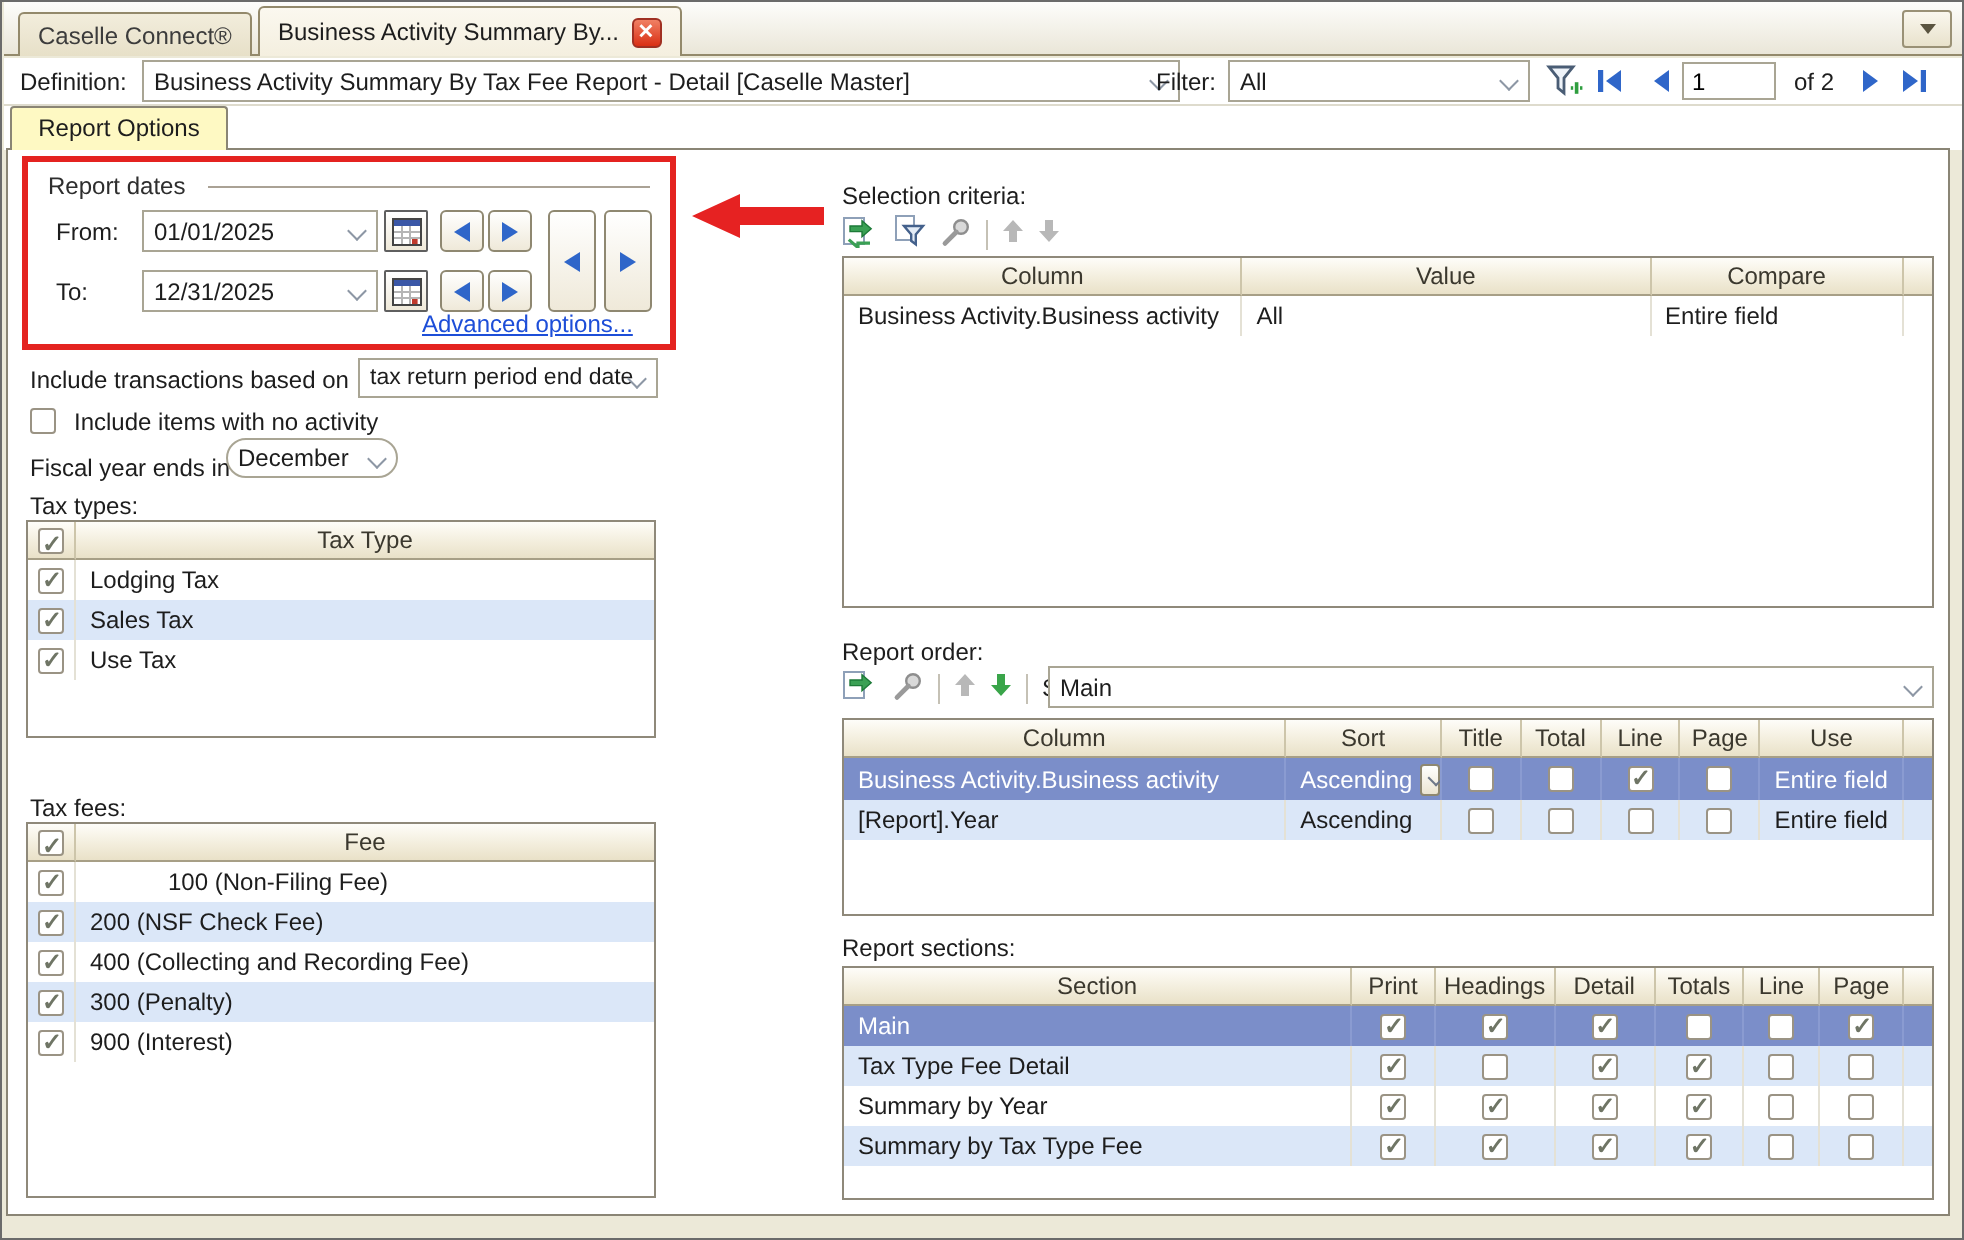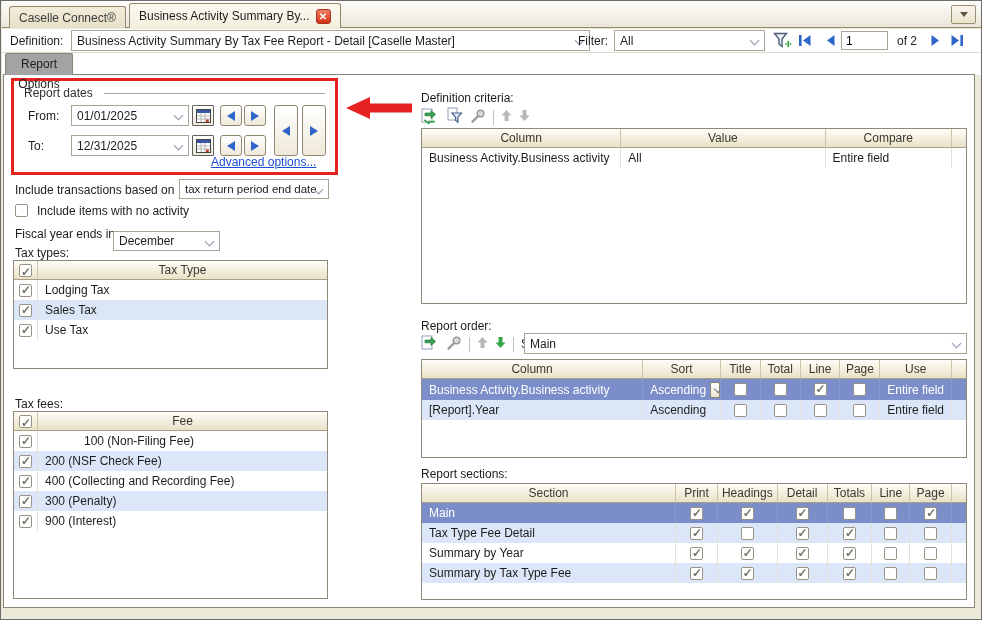--- a/index.html
+++ b/index.html
@@ -34,21 +34,21 @@
                  border-right:1.6px solid #8d97a5; border-bottom:1.6px solid #8d97a5;
                  transform:rotate(45deg); }
   .pageinput { position:absolute; height:19px; border:1px solid #a9a594; background:#fff;
                padding:0 4px; font-size:12px; font-family:"Liberation Sans",sans-serif; }
   .navico { position:absolute; width:14px; height:13px; }
   .ticon { display:inline-block; }
 
   
   .topwhite { position:absolute; left:1px; top:52px; width:979px; height:22px; background:#fff; }
   .subtab { position:absolute; text-align:center; line-height:20px; }
-  .subtab.active { left:4px; top:52px; width:68px; height:22px; background:#a3a3a3;
+  .subtab.active { left:4px; top:52px; width:109px; height:22px; background:#fef9c3;
                    border:1px solid #8a8575; border-bottom:none; border-radius:2px 2px 0 0; z-index:5; }
   .subtab.plain { top:55px; height:19px; background:linear-gradient(#f8f5ec,#ece6d3);
                   border:1px solid #bdb59d; border-radius:2px 2px 0 0; }
 
   
   .panel { position:absolute; left:2px; top:73px; width:972px; height:534px;
            background:#fff; border:1px solid #8a8575; }
 
   
   .redbox { position:absolute; left:7px; top:3px; width:327px; height:97px; border:3px solid #e42320; }
@@ -244,21 +244,21 @@
     <span class="field-label" style="left:11px;top:108px;">Include transactions based on</span>
     <div class="combo" style="left:175px;top:104px;width:150px;height:20px;">
       <span style="font-size:11.5px;">tax return period end date</span>
       <span class="chev"></span>
     </div>
 
     <span class="cb" style="position:absolute;left:11px;top:129px;"></span>
     <span class="field-label" style="left:33px;top:129px;">Include items with no activity</span>
 
     <span class="field-label" style="left:11px;top:152px;">Fiscal year ends in</span>
-    <div class="combo" style="left:109px;top:156px;width:107px;height:20px;">
+    <div class="combo" style="left:109px;top:144px;width:86px;height:20px;border-radius:10px;">
       <span>December</span>
       <span class="chev"></span>
     </div>
 
     <span class="field-label" style="left:11px;top:171px;">Tax types:</span>
     <div class="grid" style="left:9px;top:185px;width:315px;height:109px;">
       <div class="ghead">
         <div class="hcell ctr" style="width:24px;display:flex;align-items:center;justify-content:center;">
           <span class="cb checked"></span>
         </div>
@@ -317,21 +317,21 @@
         <div class="gcell txt" style="flex:1;">300 (Penalty)</div>
       </div>
       <div class="grow">
         <div class="gcell ctr" style="width:24px;">
             <span class="cb checked"></span>
           </div>
         <div class="gcell txt" style="flex:1;">900 (Interest)</div>
       </div>
     </div>
 
-    <span class="field-label" style="left:417px;top:16px;">Definition criteria:</span>
+    <span class="field-label" style="left:417px;top:16px;">Selection criteria:</span>
     <div class="tbar" style="left:417px;top:32px;">
       <span class="ticon">
         <svg width="18" height="16" viewBox="0 0 18 16">
             <rect x="1" y="1" width="10" height="13" fill="#fff" stroke="#8ea0b8"></rect>
             <path d="M4 5 h6 v-2.6 l4.6 4 -4.6 4 v-2.6 h-6 z" fill="#3aa054" stroke="#1d7a38" stroke-width="0.7"></path>
             <path d="M14 13.6 h-6 v2.2 l-4.6 -4" fill="none" stroke="#3aa054" stroke-width="1.6"></path>
           </svg>
       </span>
       <span class="ticon">
         <svg width="17" height="17" viewBox="0 0 17 17">

